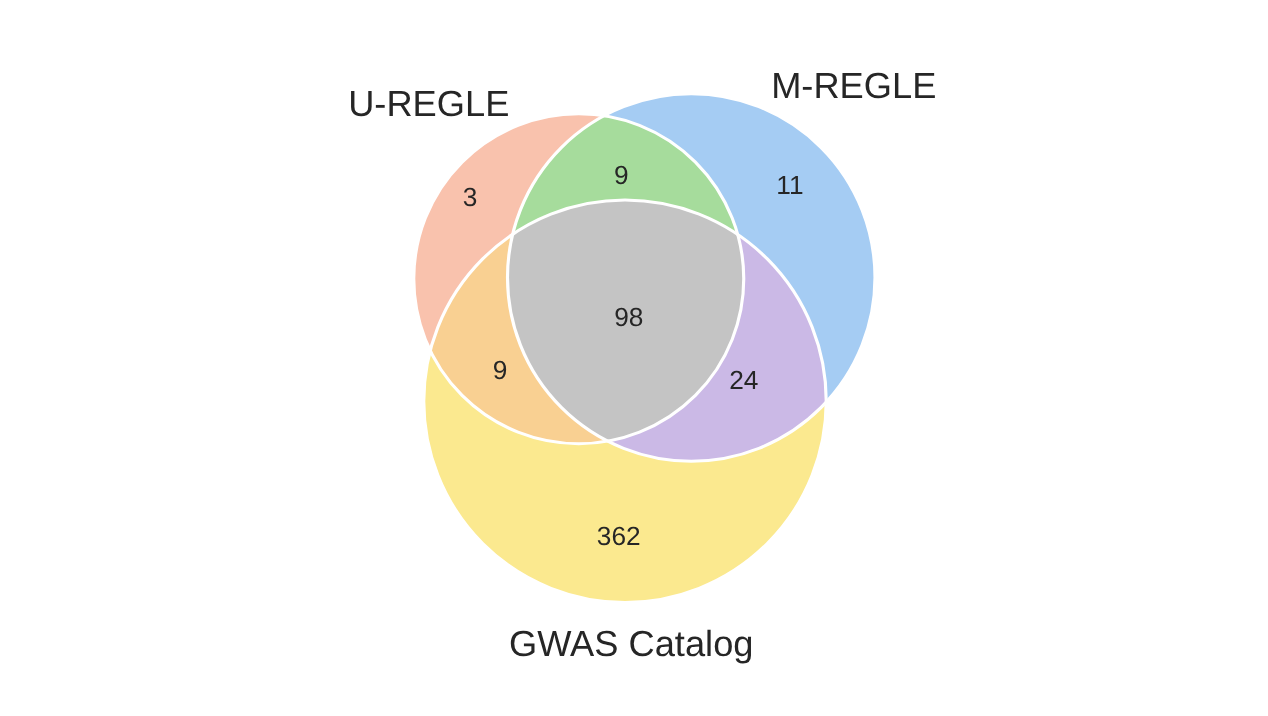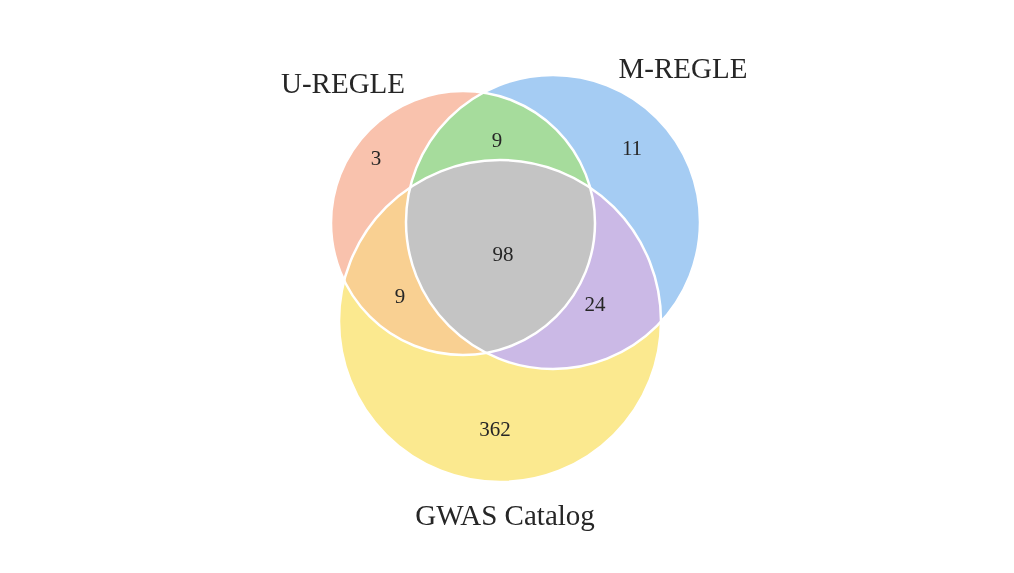--- a/index.html
+++ b/index.html
@@ -2,21 +2,21 @@
 <html><head>
 <meta charset="utf-8">
 <style>
   html, body { margin: 0; padding: 0; background: #ffffff; }
   .stage {
     width: 1014px;
     height: 573px;
     background: #ffffff;
     position: relative;
     overflow: hidden;
-    font-family: Liberation Serif, serif;
+    font-family: Liberation Sans, sans-serif;
   }
   svg { display: block; }
   #circle-outlines circle {
     fill: none;
     stroke: #ffffff;
     stroke-width: 2.5px;
   }
   .set-label {
     font-size: 29px;
     fill: #262626;

